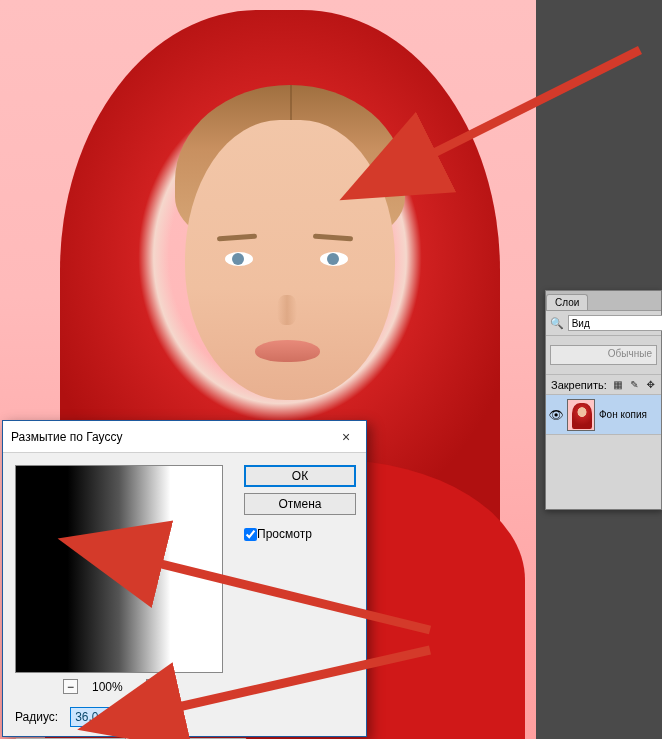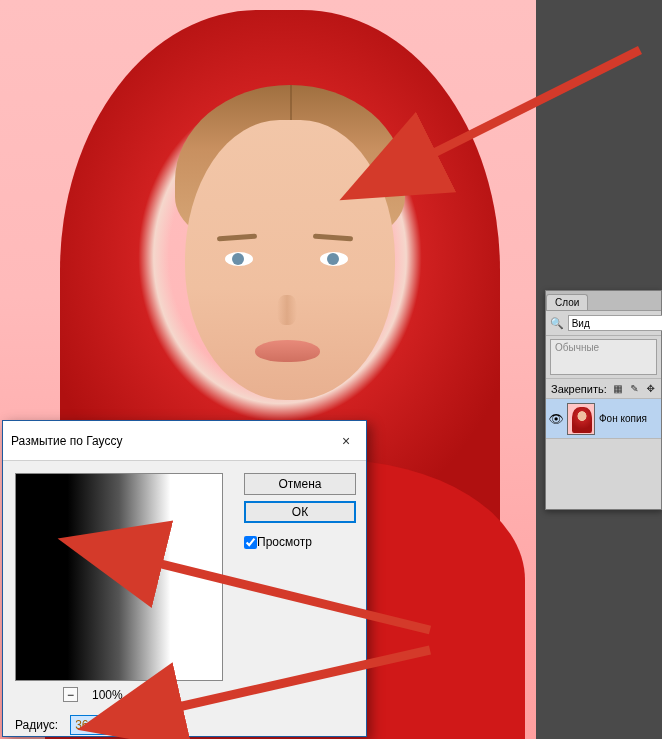--- a/index.html
+++ b/index.html
@@ -73,21 +73,21 @@
     
     .dialog {
       position: absolute;
       left: 2px; top: 420px;
       width: 365px; height: 317px;
       background: #f0f0f0;
       border: 1px solid #1e5a9e;
       box-shadow: 4px 4px 12px rgba(0,0,0,0.4);
     }
     .titlebar {
-      height: 40px;
+      height: 32px;
       background: #ffffff;
       border-bottom: 1px solid #d0d0d0;
       display: flex;
       align-items: center;
       padding: 0 8px;
       color: #000;
     }
     .titlebar-title { flex: 1; font-size: 12px; }
     .close-btn {
       width: 40px; height: 28px;
@@ -131,21 +131,21 @@
       display: flex; align-items: center; gap: 12px;
       font-size: 12px;
     }
     .radius-input {
       width: 50px; height: 20px;
       border: 1px solid #0078d7;
       background: #cde6ff;
       text-align: left;
       padding: 0 4px;
       font-size: 12px;
-      color: #a16207;
+      color: #0c4a6e;
     }
     .radius-input::selection { background:#0078d7; color:#fff; }
     .slider {
       position: absolute;
       left: 12px; top: 278px;
       width: 232px; height: 18px;
     }
     .slider-track {
       position: absolute;
       left: 0; top: 7px;
@@ -215,28 +215,29 @@
       padding: 4px;
       border-bottom: 1px solid #b0b0b0;
     }
     .panel-search .ps-icon { font-size:11px; }
     .panel-search .ps-field {
       flex:1; height:16px;
       background:#fff; border:1px solid #a0a0a0;
       font-size:10px; padding:0 3px;
     }
     .panel-blend {
-      height: 36px;
+      height: 20px;
       border: 1px solid #a0a0a0;
-      margin: 3px 4px;
+      margin: 9px 4px;
       background:#e8e8e8;
       padding: 2px 4px;
       font-size: 10px;
       color:#888;
       cursor:pointer;
+      text-align:right;
     }
     .panel-lockrow {
       padding: 3px 5px;
       display:flex; align-items:center; gap:6px;
       border-top:1px solid #b8b8b8;
       border-bottom:1px solid #b8b8b8;
     }
     .lock-icon { width:13px; height:13px; display:flex; align-items:center; justify-content:center; font-size:10px; color:#333; cursor:pointer;}
     .layer-list { flex:1; overflow:hidden; }
     .layer-row {
@@ -317,22 +318,22 @@
       <input class="radius-input" value="36,0" style="">
       <span>Пикселы</span>
     </div>
 
     <div class="slider">
       <div class="slider-track"></div>
       <div class="slider-thumb"></div>
     </div>
 
     <div class="dlg-buttons">
+      <button class="dlg-btn primary">ОК</button>
       <button class="dlg-btn">Отмена</button>
-      <button class="dlg-btn primary">ОК</button>
       <label class="dlg-check">
         <input type="checkbox" checked="" style="">
         <span>Просмотр</span>
       </label>
     </div>
   </div>
 </div>
 
 <div class="layers-panel">
   <div class="panel-tabs">

